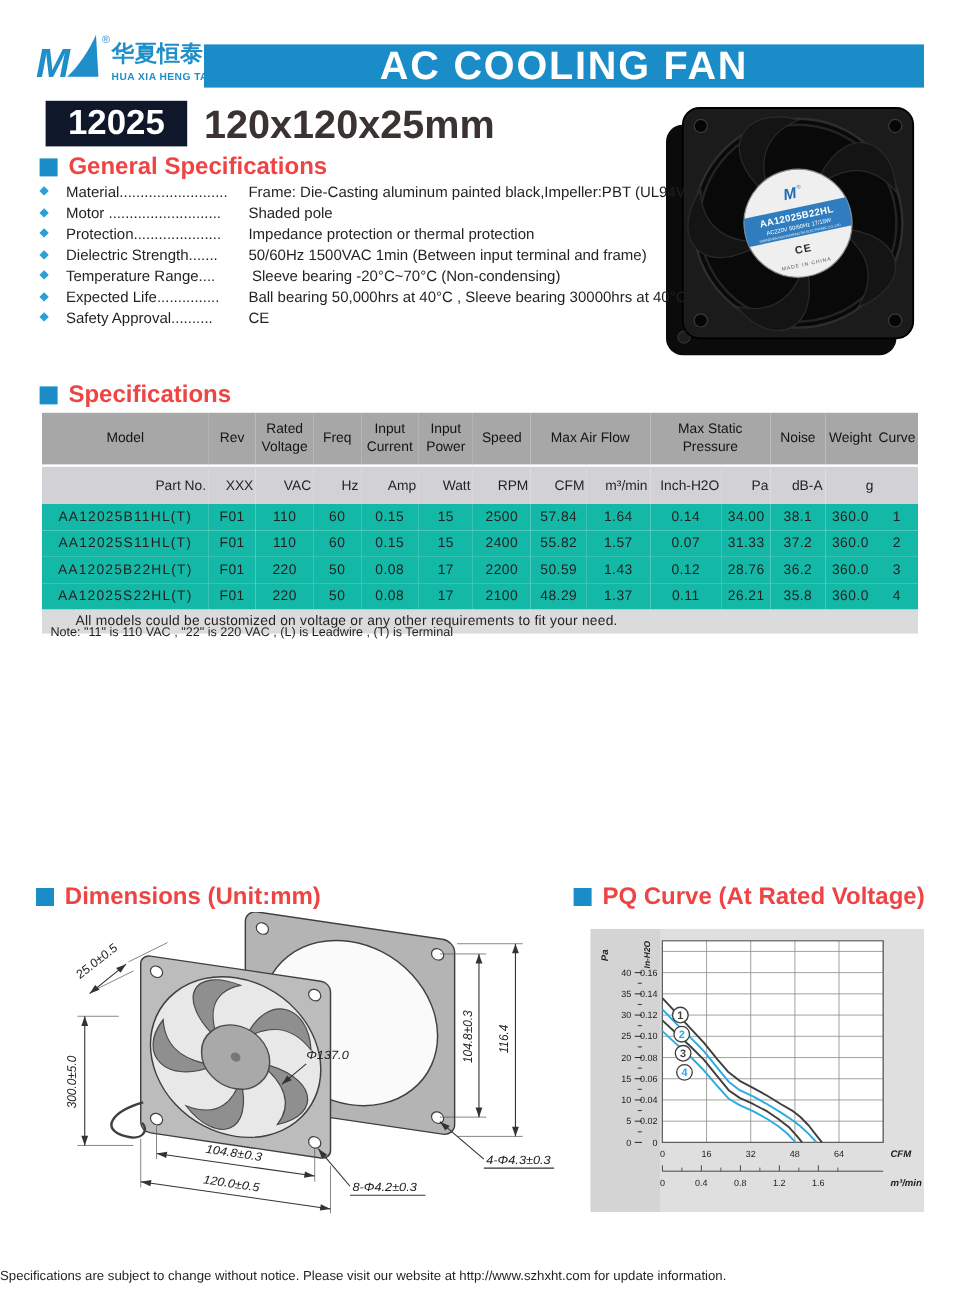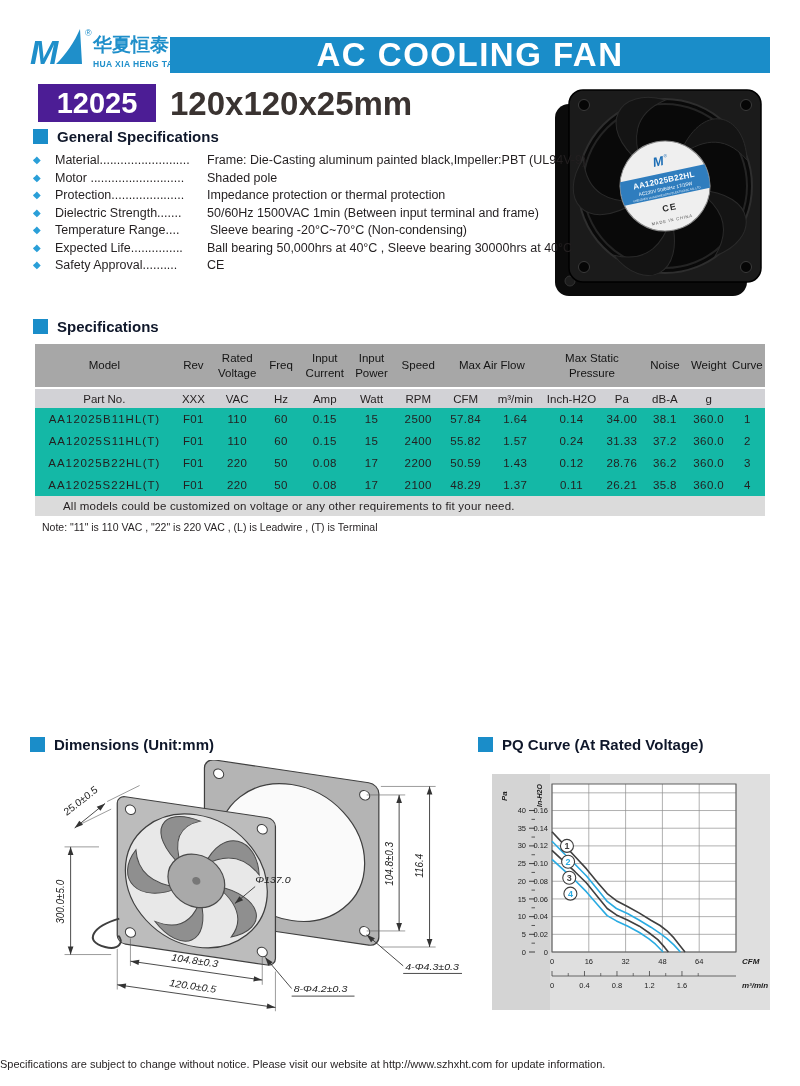--- a/index.html
+++ b/index.html
@@ -3,42 +3,42 @@
 <meta charset="utf-8">
 <style>
   * { box-sizing: border-box; margin: 0; padding: 0; }
   body { background:#ffffff; font-family:"Liberation Sans", sans-serif; color:#231f20; }
   .page { position:relative; width:800px; height:1086px; margin:0 auto; background:#fff; overflow:hidden; }
   .abs { position:absolute; }
 
   
   .banner { left:170px; top:37px; width:600px; height:36px; background:#1a8dc9; color:#fff;
             font-size:33px; font-weight:bold; letter-spacing:1.5px; text-align:center; line-height:36px; }
-  .model-box { left:38px; top:84px; width:118px; height:38px; background:#4c1d95; color:#fff;
+  .model-box { left:38px; top:84px; width:118px; height:38px; background:#0f172a; color:#fff;
                font-size:29px; font-weight:bold; text-align:center; line-height:38px; }
   .model-size { left:170px; top:84px; height:38px; line-height:40px; font-size:33px; font-weight:600; color:#3a3331; }
 
   
   .sec-head { display:flex; align-items:center; gap:9px; }
   .sec-sq { width:15px; height:15px; background:#1a8dc9; flex:0 0 auto; }
-  .sec-title { color:#0f172a; font-size:15px; font-weight:bold; }
+  .sec-title { color:#ef4444; font-size:20px; font-weight:bold; }
 
   
   .gs-list { left:33px; top:152px; width:720px; font-size:12.5px; }
   .gs-item { display:flex; line-height:16.5px; margin-bottom:1px; }
   .gs-diamond { width:22px; color:#2a9fd8; font-size:10px; line-height:16.5px; flex:0 0 auto; }
   .gs-label { width:152px; flex:0 0 auto; }
   .gs-value { flex:1; }
   .gs-value .line2 { padding-left:3px; }
 
   
   table.spec { border-collapse:collapse; width:730px; font-size:11.5px; table-layout:fixed; }
   table.spec th, table.spec td { text-align:center; vertical-align:middle; font-weight:normal; padding:1px 2px; }
   tr.hdr th { background:#a7a7a7; height:44px; color:#141414; line-height:1.25; }
-  tr.units td { background:#d2d2d6; height:20px; border-top:2px solid #fff; }
+  tr.units td { background:#d2d2d6; height:32px; border-top:2px solid #fff;text-align:right; }
   tr.data td { background:#14b8a6; height:22px; letter-spacing:0.4px; }
   tr.data td.partno { letter-spacing:1px; }
   tr.custom td { background:#dbdbdb; height:20px; text-align:left; padding-left:28px; letter-spacing:0.2px; }
   .tbl-note { font-size:10.5px; color:#231f20; }
 
   .footer-note { left:0; top:1058px; width:800px; text-align:left; font-size:11px; color:#231f20; }
 
   svg text { font-family:"Liberation Sans", sans-serif; }
 </style>
 </head>
@@ -207,21 +207,21 @@
     <tr class="data">
       <td class="partno">AA12025S11HL(T)</td>
       <td>F01</td>
       <td>110</td>
       <td>60</td>
       <td>0.15</td>
       <td>15</td>
       <td>2400</td>
       <td>55.82</td>
       <td>1.57</td>
-      <td>0.24</td>
+      <td>0.07</td>
       <td>31.33</td>
       <td>37.2</td>
       <td>360.0</td>
       <td>2</td>
     </tr>
     <tr class="data">
       <td class="partno">AA12025B22HL(T)</td>
       <td>F01</td>
       <td>220</td>
       <td>50</td>

